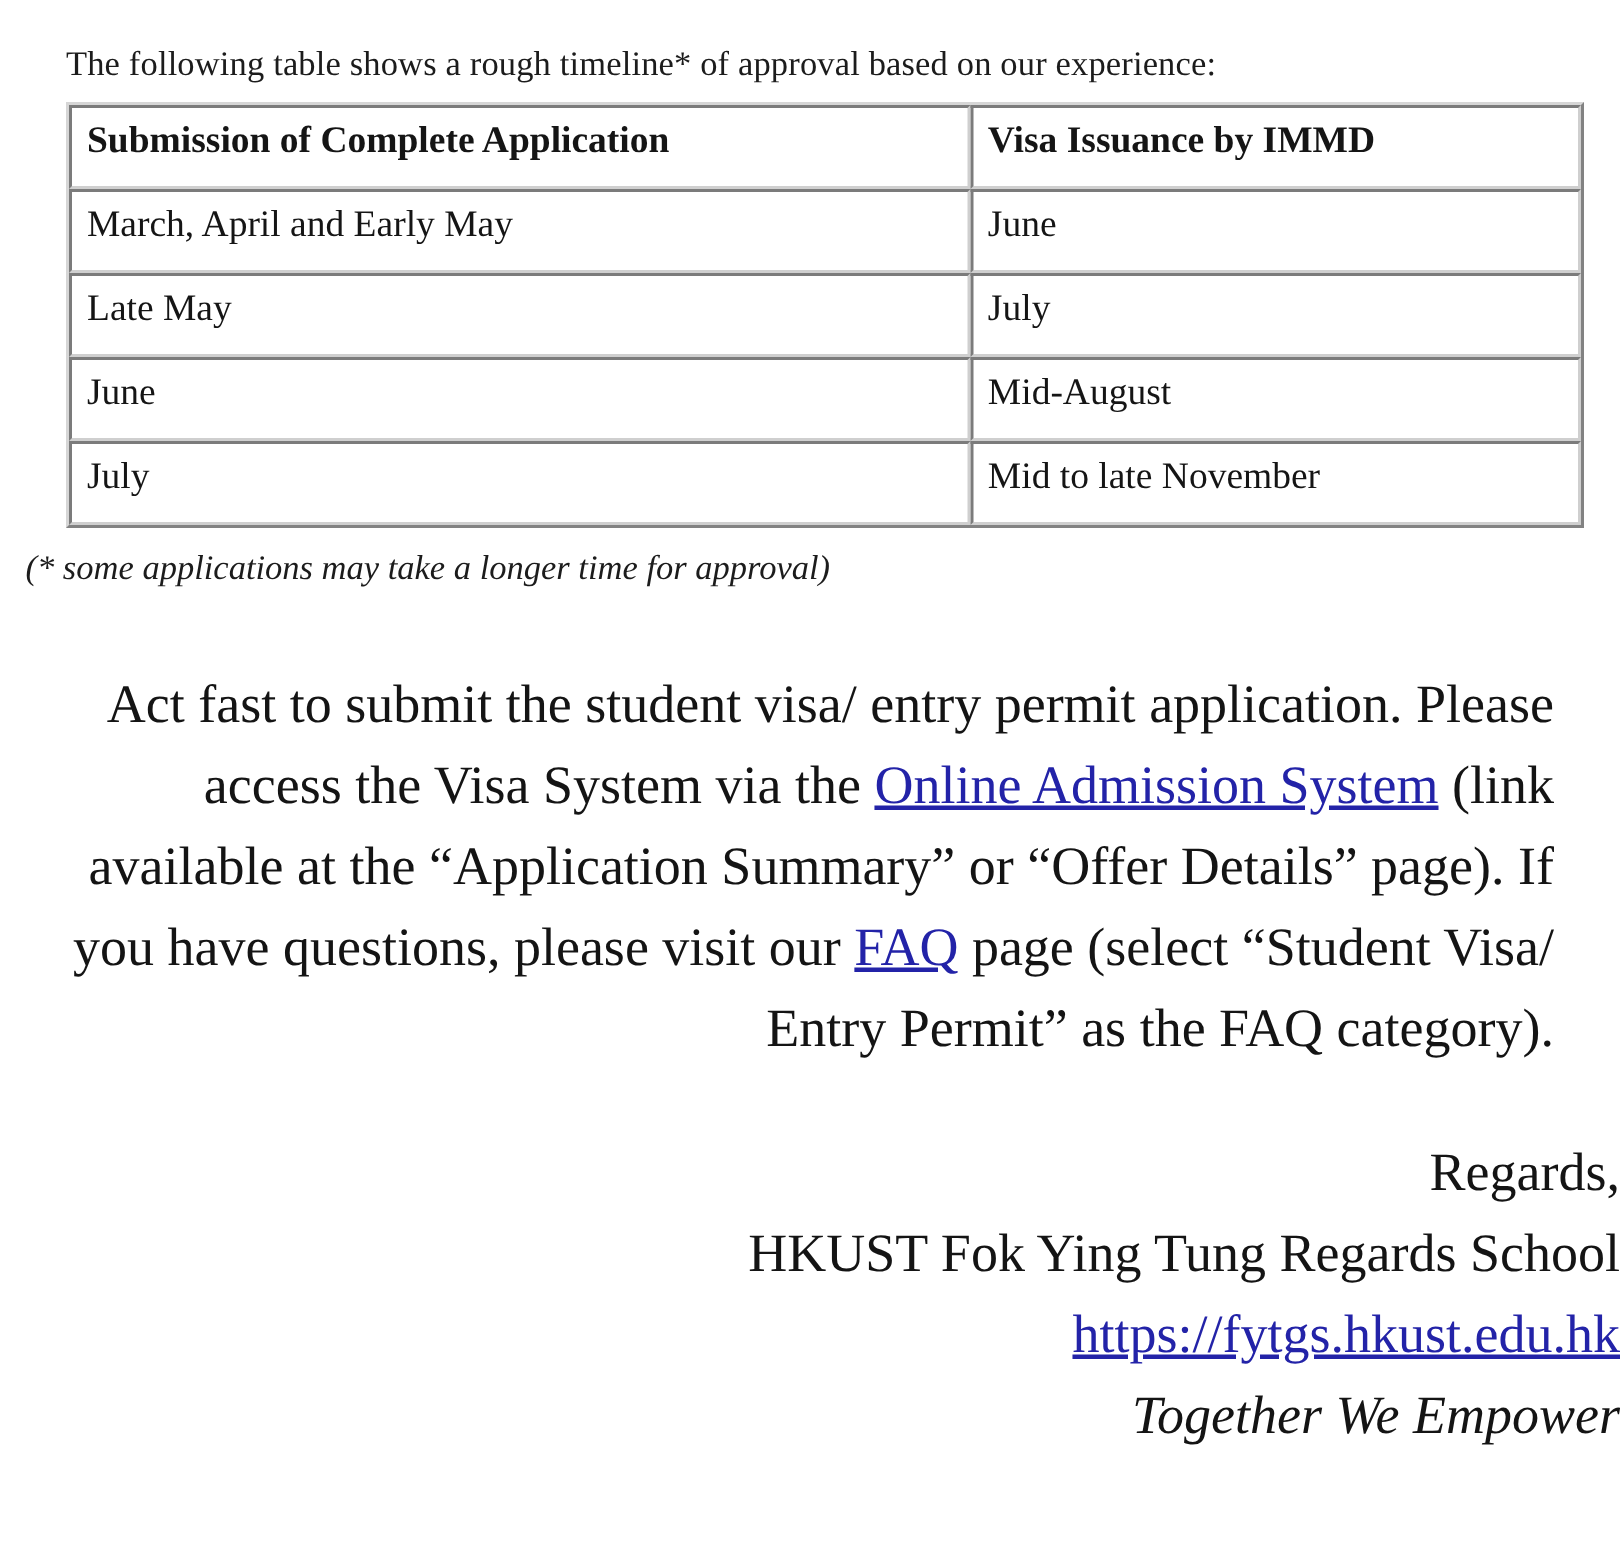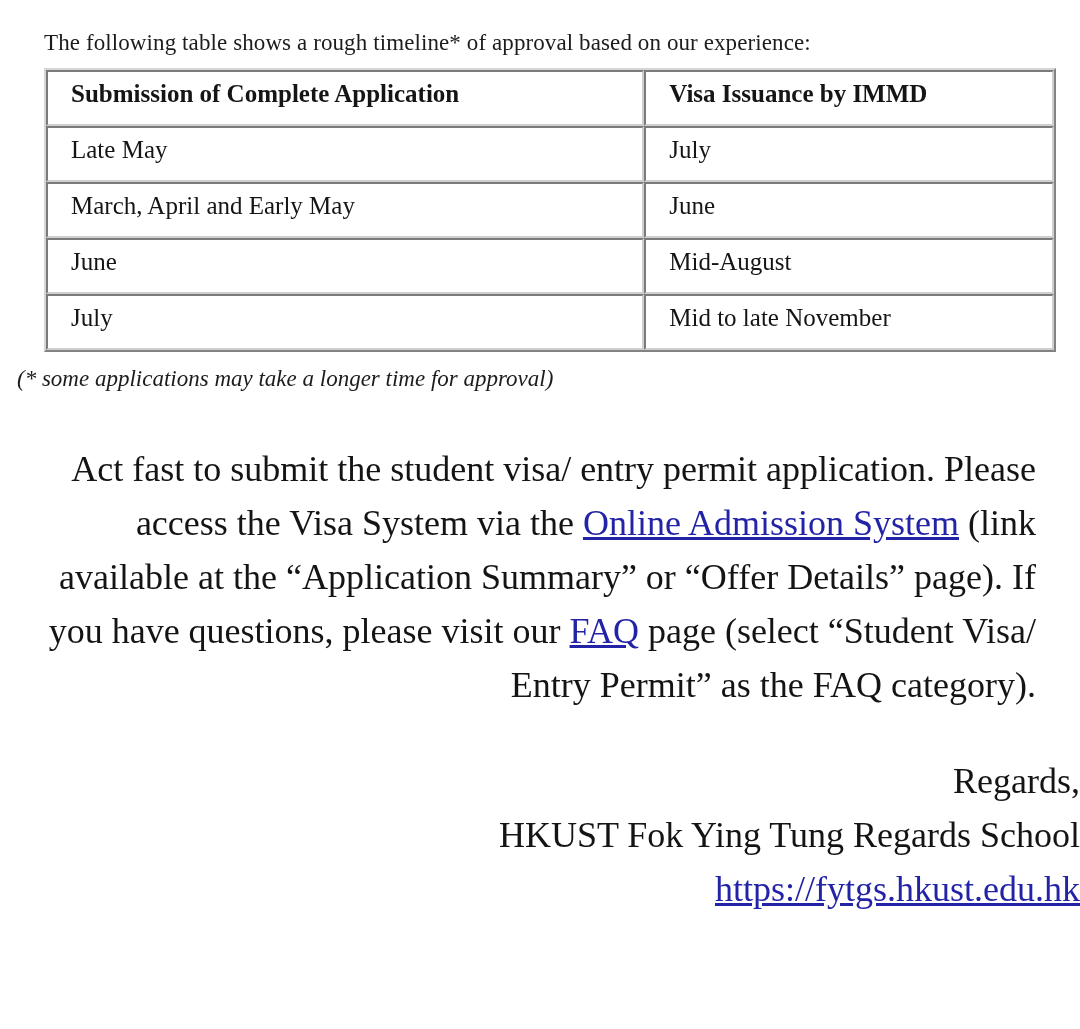--- a/index.html
+++ b/index.html
@@ -40,21 +40,21 @@
   table.timeline {
     border-collapse: separate;
     border-spacing: 0;
     width: 100%;
     background: #ffffff;
     border: 2px outset #d6d6d6;
     table-layout: fixed;
   }
   table.timeline td {
     border: 2px inset #cfcfcf;
-    padding: 6px 8px 8px 23px;
+    padding: 6px 8px 8px 10px;
     font-size: 25px;
     line-height: 32px;
     color: #151515;
     vertical-align: top;
     height: 38px;
     background: #ffffff;
     overflow: hidden;
     white-space: nowrap;
   }
   table.timeline tr.head td {
@@ -116,26 +116,26 @@
   <p class="intro">The following table shows a rough timeline* of approval based on our experience:</p>
 
   <div class="table-wrap">
     <table class="timeline">
       <tbody>
         <tr class="head">
           <td class="col-left">Submission of Complete Application</td>
           <td class="col-right">Visa Issuance by IMMD</td>
         </tr>
         <tr>
+          <td class="col-left">March, April and Early May</td>
+          <td class="col-right">June</td>
+        </tr>
+        <tr>
           <td class="col-left">Late May</td>
           <td class="col-right">July</td>
-        </tr>
-        <tr>
-          <td class="col-left">March, April and Early May</td>
-          <td class="col-right">June</td>
         </tr>
         <tr>
           <td class="col-left">June</td>
           <td class="col-right">Mid-August</td>
         </tr>
         <tr>
           <td class="col-left">July</td>
           <td class="col-right">Mid to late November</td>
         </tr>
       </tbody>
@@ -143,15 +143,16 @@
   </div>
 
   <p class="footnote">(* some applications may take a longer time for approval)</p>
 
   <p class="body-para"><span>Act fast to submit the student visa/ entry permit application. Please access the Visa System via the </span><a class="inline-link" href="#">Online Admission System</a><span> (link available at the “Application Summary” or “Offer Details” page). If you have questions, please visit our </span><a class="inline-link" href="#">FAQ</a><span> page (select “Student Visa/ Entry Permit” as the FAQ category).</span></p>
 
   <div class="signature">
     <span class="line">Regards,</span>
     <span class="line">HKUST Fok Ying Tung Regards School</span>
     <span class="line"><a class="url-link" href="#">https://fytgs.hkust.edu.hk</a></span>
+    <span class="tagline">Together We Empower</span>
   </div>
 
 </div>
 
 </body></html>

